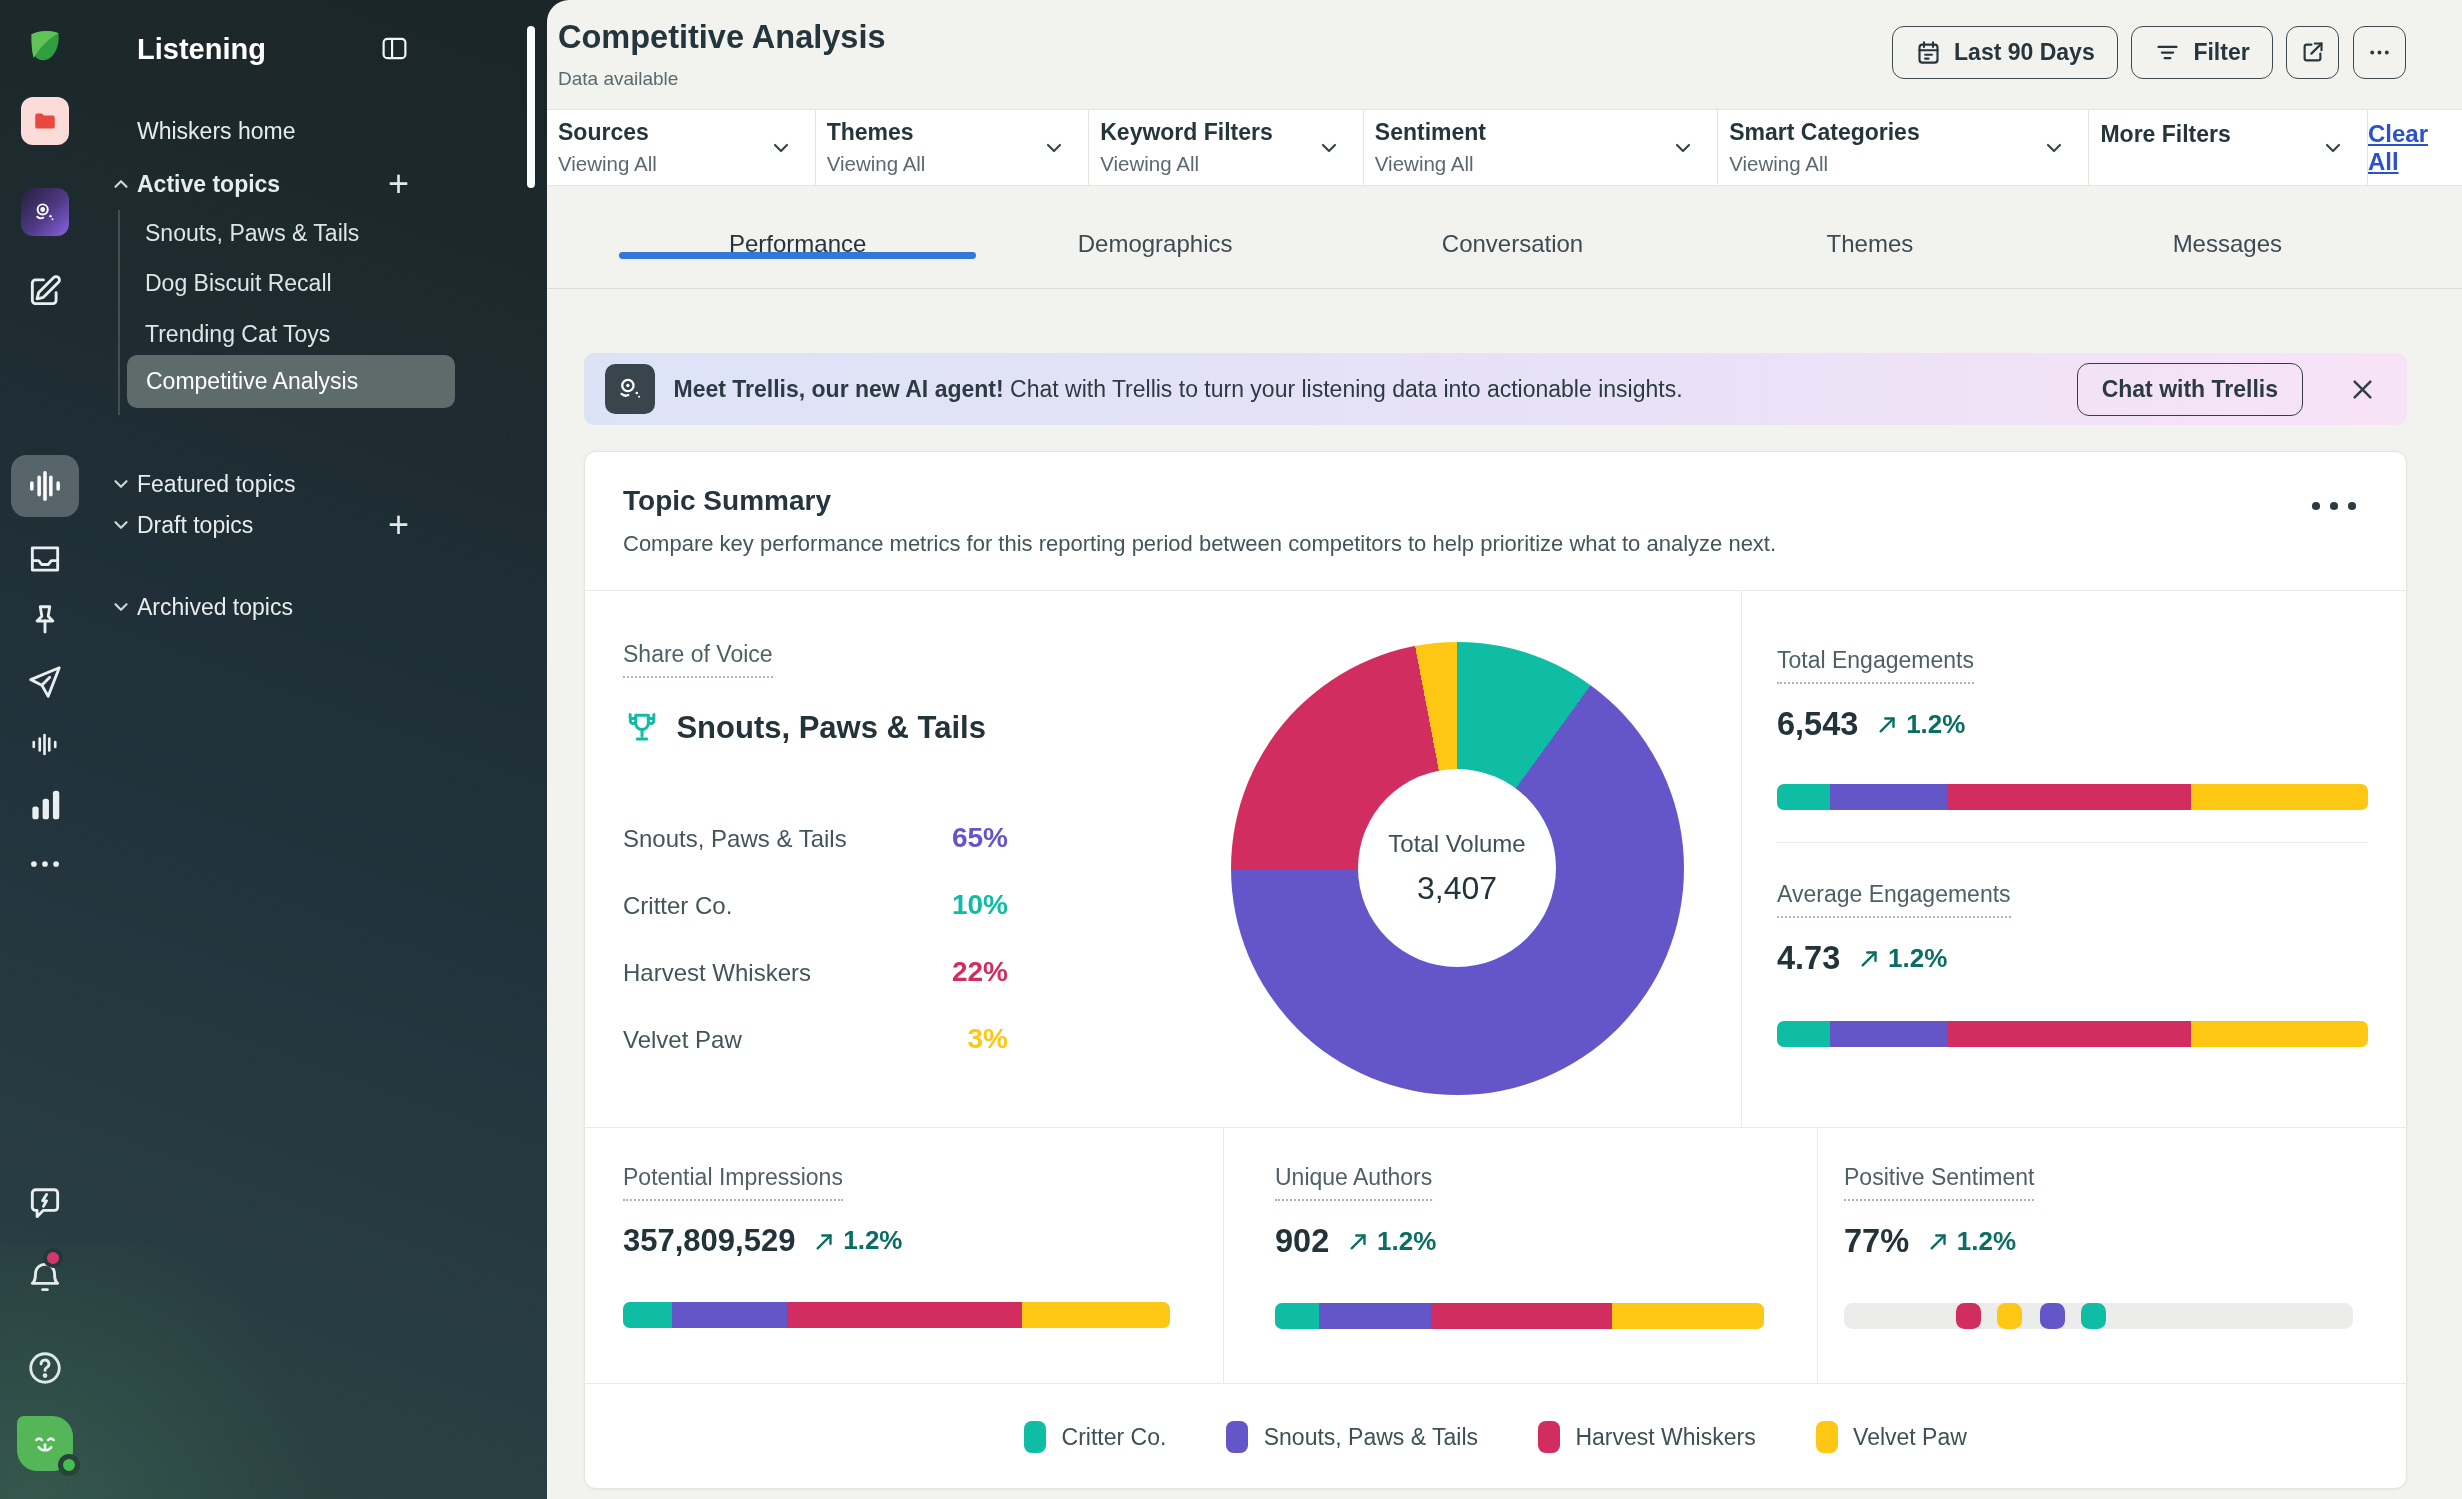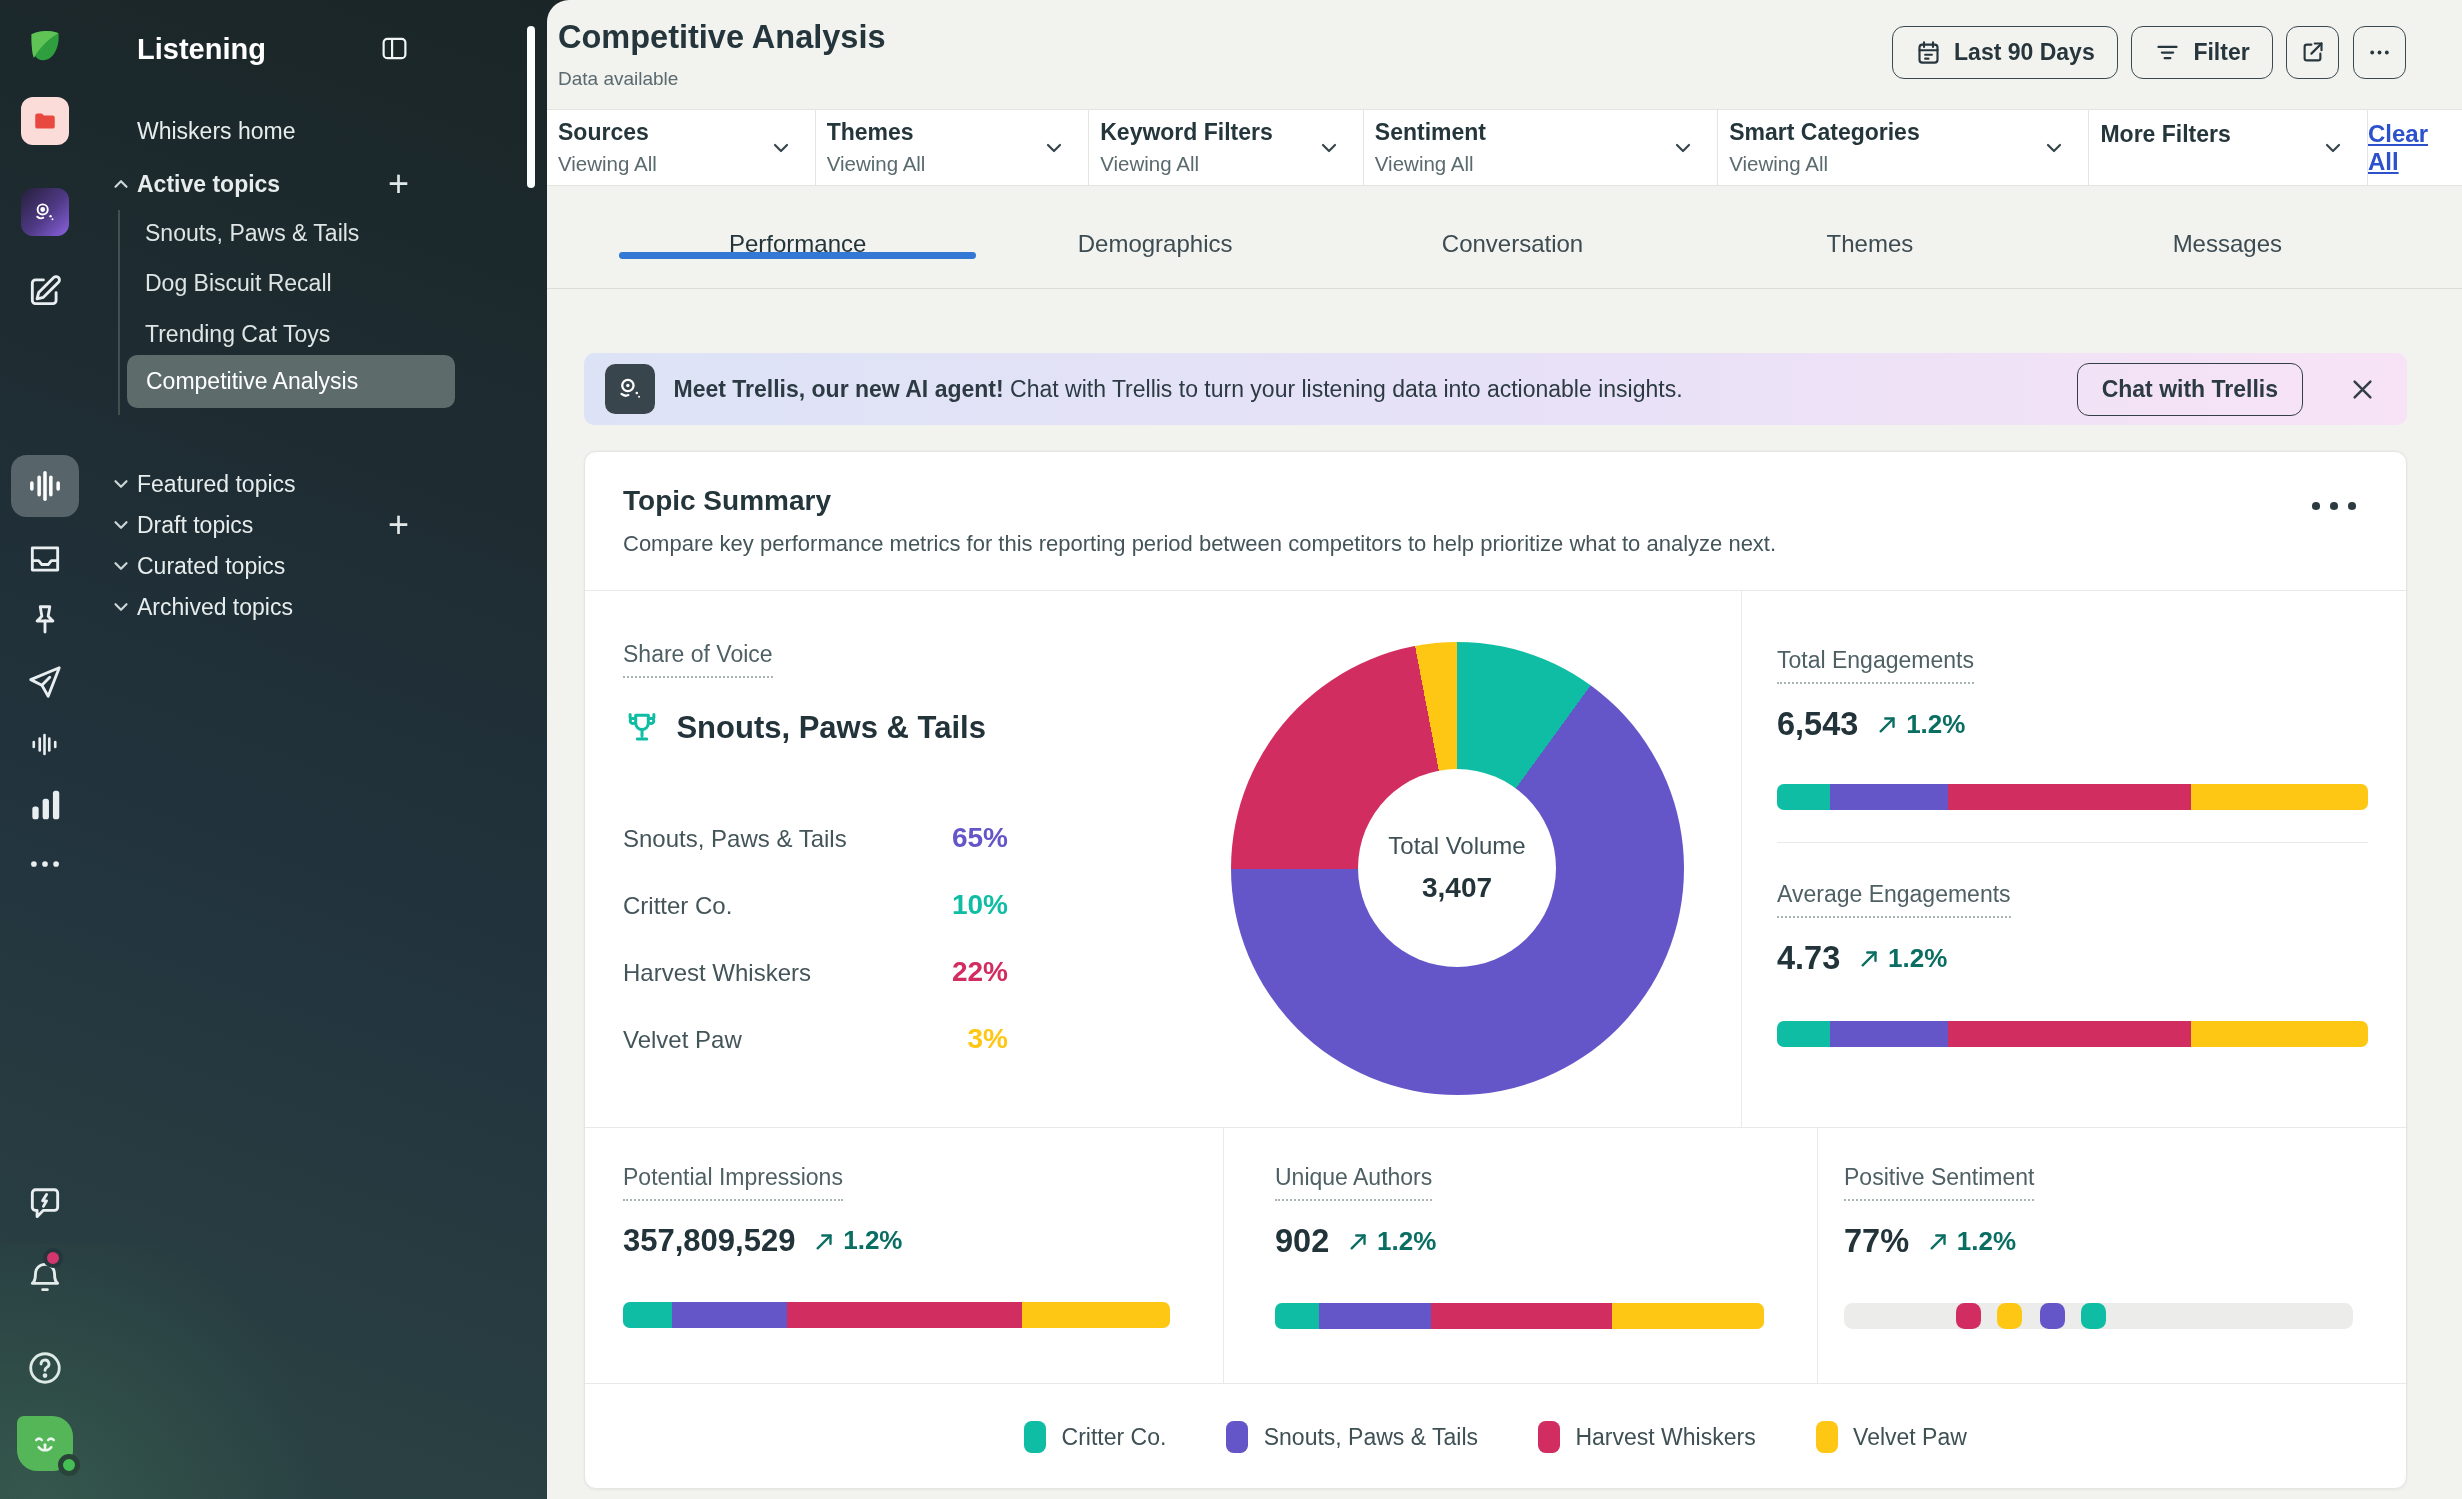--- a/index.html
+++ b/index.html
@@ -89,21 +89,21 @@
   .leader-name { font-size:31px; font-weight:bold; color:#22333a; }
   .share-list { margin-top:75px; }
   .share-row { display:flex; justify-content:space-between; align-items:baseline; height:67px; }
   .share-row .sname { font-size:24px; color:#44555a; }
   .share-row .sval { font-size:28px; font-weight:bold; }
 
   .donut-wrap { position:absolute; left:646px; top:51px; width:453px; height:453px; }
   .donut { width:453px; height:453px; border-radius:50%; }
   .donut-hole { position:absolute; left:127px; top:127px; width:198px; height:198px; background:#fff; border-radius:50%; display:flex; flex-direction:column; align-items:center; justify-content:center; gap:12px; }
   .dh-label { font-size:24px; color:#3e4f55; }
-  .dh-value { font-size:28px; font-weight:bold; color:#22333a; }
+  .dh-value { font-size:32px; font-weight:normal; color:#22333a; }
 
   .vdiv { position:absolute; left:1156px; top:0; bottom:0; width:0.9px; background:#e9e9e6; }
   .right-col { position:absolute; left:1192px; right:38px; top:0; height:100%; }
   .rblock1 { height:252px; border-bottom:0.9px solid #e9e9e6; padding-top:56px; }
   .rblock2 { padding-top:38px; }
   .metric-valrow { display:flex; align-items:center; gap:19px; margin-top:22px; }
   .metric-val { font-size:32.5px; font-weight:bold; color:#22333a; }
   .trend { display:flex; align-items:center; gap:6.8px; color:#0a6e63; font-size:26px; font-weight:bold; }
   .trend svg { width:22px; height:22px; }
   .stackbar { display:flex; height:26px; border-radius:6.8px; overflow:hidden; width:100%; }
@@ -277,26 +277,20 @@
               <path d="M6 9l6 6 6-6"></path>
             </svg></span>
         <span class="lbl">Featured topics</span>
       </div>
       <div class="nav-row" style="top:503px">
         <span class="chev"><svg viewBox="0 0 24 24" fill="none" stroke="currentColor" stroke-width="2.4" stroke-linecap="round" stroke-linejoin="round">
               <path d="M6 9l6 6 6-6"></path>
             </svg></span>
         <span class="lbl">Draft topics</span>
         <span class="plus">+</span>
-      </div>
-      <div class="nav-row" style="top:544px">
-        <span class="chev"><svg viewBox="0 0 24 24" fill="none" stroke="currentColor" stroke-width="2.4" stroke-linecap="round" stroke-linejoin="round">
-              <path d="M6 9l6 6 6-6"></path>
-            </svg></span>
-        <span class="lbl">Curated topics</span>
       </div>
       <div class="nav-row" style="top:585px">
         <span class="chev"><svg viewBox="0 0 24 24" fill="none" stroke="currentColor" stroke-width="2.4" stroke-linecap="round" stroke-linejoin="round">
               <path d="M6 9l6 6 6-6"></path>
             </svg></span>
         <span class="lbl">Archived topics</span>
       </div>
     </div>
   </div>
 

